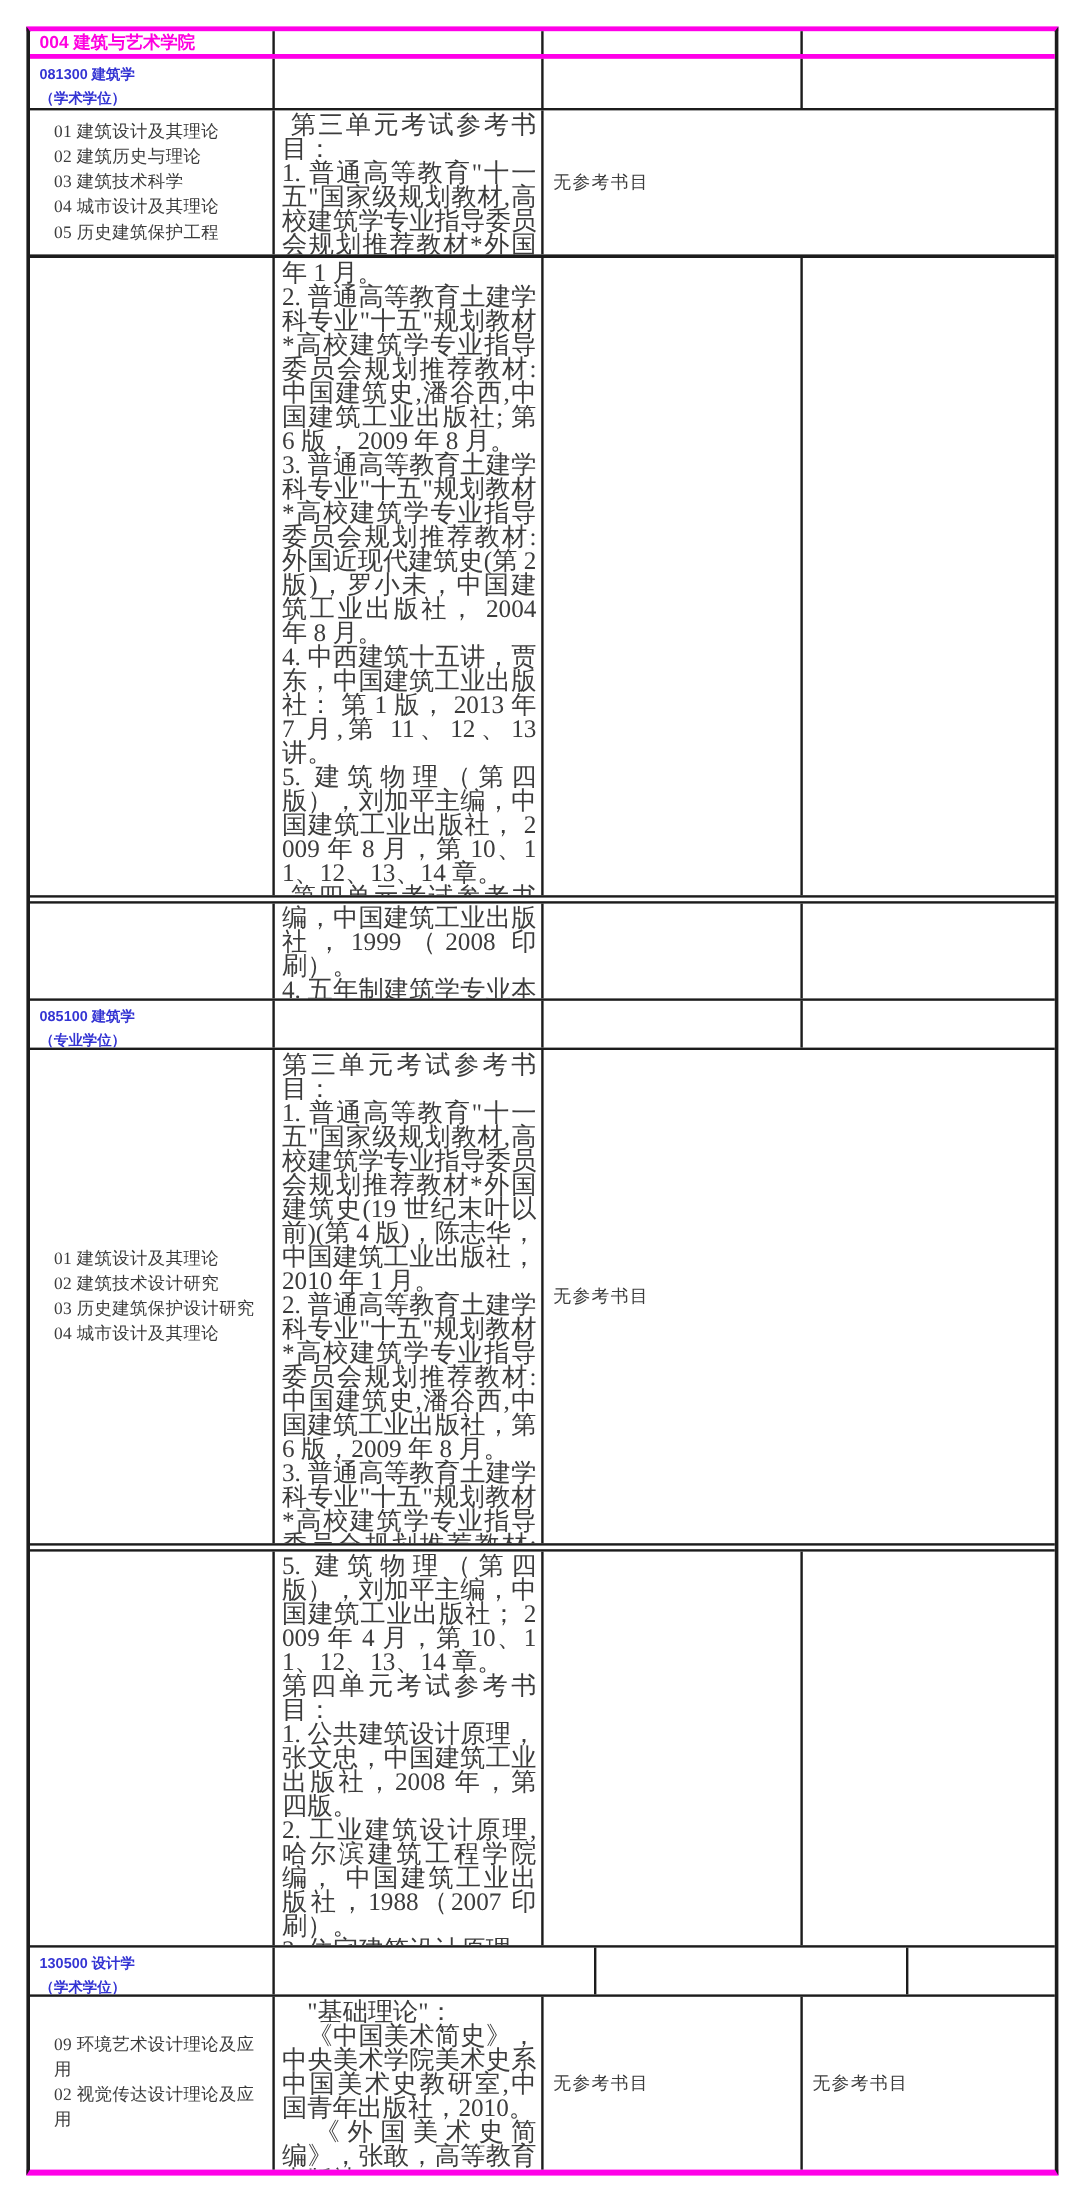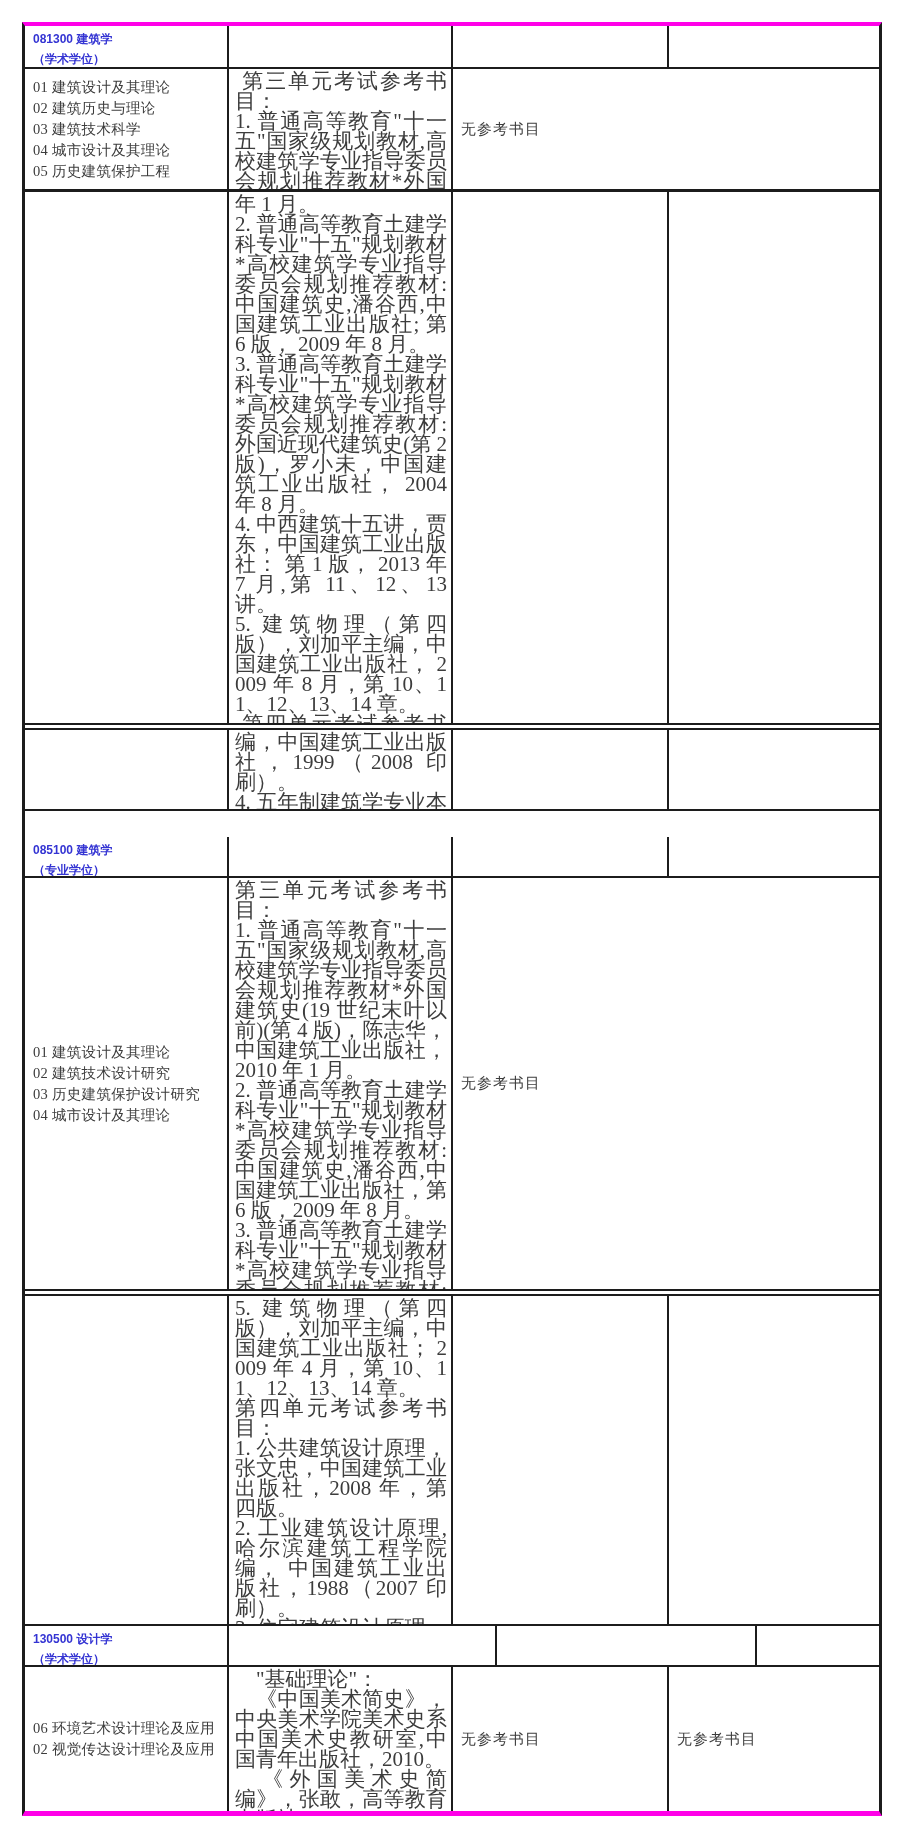--- a/index.html
+++ b/index.html
@@ -16,21 +16,21 @@
   }
   .row{
     display:grid;grid-template-columns:204px 224px 216px 210px;
     border-bottom:2px solid #1c1c1c;
   }
   .row.rA{height:19px;border-bottom:4px solid #ff00e8;}
   .row.rB{height:41px;}
   .row.rC{height:120px;border-bottom:3px solid #1c1c1c;}
   .row.rD{height:531px;border-bottom:7px double #1c1c1c;}
   .row.rE{height:79px;}
-  .row.rF{height:39px;margin-top:26px;}
+  .row.rF{height:39px;}
   .row.rG{height:411px;border-bottom:7px double #1c1c1c;}
   .row.rH{height:328px;}
   .row.rI{height:39px;gap:44px;}
   .row.rJ{height:144px;border-bottom:none;}
   .cell{
     box-sizing:border-box;border-right:2px solid #1c1c1c;
     overflow:hidden;position:relative;
   }
   .cell:last-child{border-right:none;}
   .college-title{
@@ -39,38 +39,46 @@
     color:#ff00e0;padding:1px 4px 0 8px;white-space:pre-wrap;
   }
   .program{
     font-family:"Liberation Sans","DejaVu Sans",sans-serif;
     font-weight:bold;font-size:12px;line-height:20px;
     color:#3434d3;padding:3px 4px 0 8px;white-space:pre-wrap;
   }
   .spec-cell{display:flex;align-items:center;}
   .spec-list{
     font-size:14.5px;line-height:21px;letter-spacing:0.3px;
-    padding:0 4px 0 8px;white-space:pre-wrap;
+    padding:0 4px 0 8px;white-space:pre-wrap;margin-left:12px;
   }
   .books{
     font-size:21px;line-height:20px;
     padding:2px 4px 0 6px;white-space:pre-wrap;
     text-align:justify;word-break:break-all;text-justify:inter-character;
   }
   .mid-cell{display:flex;align-items:center;}
   .mid-text{
     font-size:14.8px;letter-spacing:1.2px;
     padding:0 4px 0 8px;white-space:pre-wrap;
   }
 </style>
 </head>
 <body>
 
 <div class="doc-table">
 
+  <div class="row rA">
+    <div class="cell">
+      <div class="college-title">004 建筑与艺术学院</div>
+    </div>
+    <div class="cell"></div>
+    <div class="cell"></div>
+    <div class="cell"></div>
+  </div>
 
   <div class="row rB">
     <div class="cell">
       <div class="program">081300 建筑学
 （学术学位）</div>
     </div>
     <div class="cell"></div>
     <div class="cell"></div>
     <div class="cell"></div>
   </div>
@@ -167,21 +175,21 @@
       <div class="program">130500 设计学
 （学术学位）</div>
     </div>
     <div class="cell"></div>
     <div class="cell"></div>
     <div class="cell"></div>
   </div>
 
   <div class="row rJ">
     <div class="cell spec-cell">
-      <div class="spec-list">06 环境艺术设计理论及应用
+      <div class="spec-list">09 环境艺术设计理论及应用
 02 视觉传达设计理论及应用</div>
     </div>
     <div class="cell">
       <div class="books">　"基础理论"：
 　《中国美术简史》，中央美术学院美术史系中国美术史教研室,中国青年出版社，2010。
 　《外国美术史简编》，张敢，高等教育出版社，2008。
 　《世界现代设计史》，梁梅，上</div>
     </div>
     <div class="cell mid-cell">
       <div class="mid-text">无参考书目</div>

